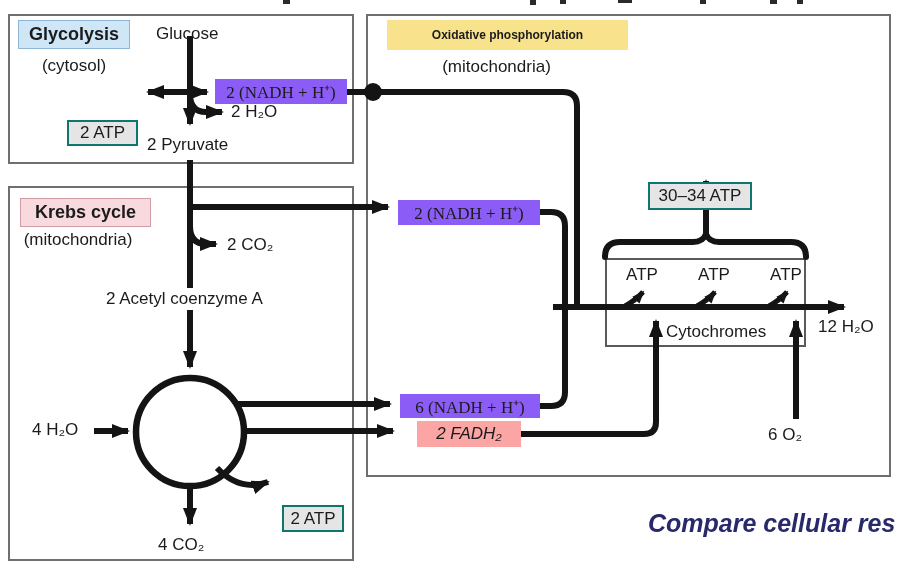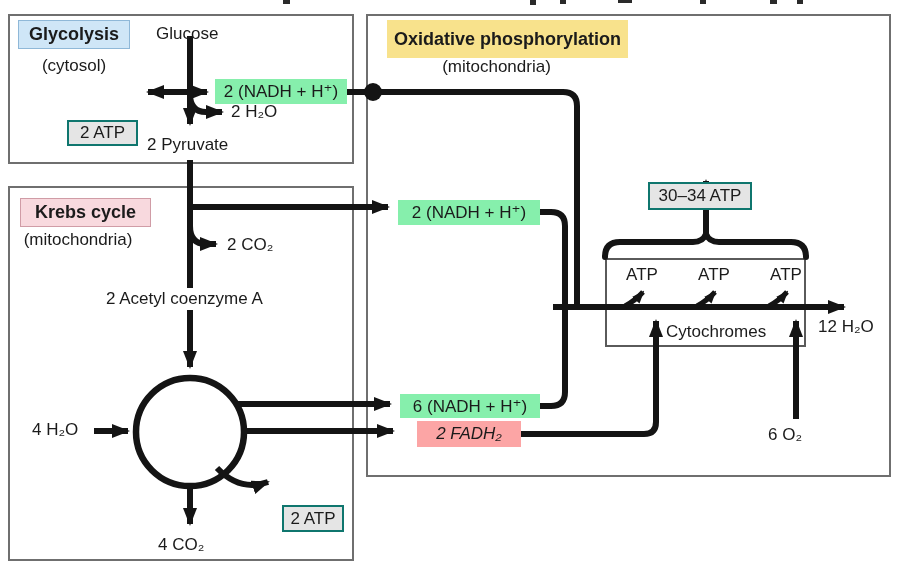--- a/index.html
+++ b/index.html
@@ -10,21 +10,21 @@
   svg.lines{position:absolute;left:0;top:0;z-index:2;}
   .txt{position:absolute;z-index:3;font-size:17px;line-height:22px;white-space:nowrap;}
   .center{text-align:center;}
   .badge{position:absolute;z-index:3;display:flex;align-items:center;justify-content:center;
          font-size:17px;box-sizing:border-box;white-space:nowrap;}
   .bold{font-weight:bold;}
   .blue{background:#cfe6f7;border:1px solid #8fb8d8;}
   .pink{background:#f8d9de;border:1px solid #d09ca6;}
   .yellow{background:#f8e28c;}
   .red{background:#e5e5e5;border:2px solid #0f766e;margin-top:40px;}
-  .green{background:#86efac;}
+  .green{background:#8b5cf6;font-family:Liberation Serif, serif;}
   .orange{background:#fca5a5;font-style:italic;}
   .whitebg{background:#fff;padding:0 3px;}
   .caption{position:absolute;left:648px;top:508px;z-index:3;color:#28286b;
            font-size:25px;line-height:30px;font-weight:bold;font-style:italic;white-space:nowrap;}
 </style>
 </head>
 <body>
 
 <div class="panel" style="left:8px;top:14px;width:346px;height:150px;"></div>
 <div class="panel" style="left:8px;top:186px;width:346px;height:375px;"></div>
@@ -92,27 +92,28 @@
 <div class="txt" style="left:147px;top:134px;">2 Pyruvate</div>
 
 <div class="badge pink bold" style="left:20px;top:198px;width:131px;height:29px;font-size:18px;">Krebs cycle</div>
 <div class="txt center" style="left:8px;top:229px;width:140px;">(mitochondria)</div>
 <div class="txt" style="left:227px;top:234px;">2 CO₂</div>
 <div class="txt whitebg" style="left:103px;top:288px;">2 Acetyl coenzyme A</div>
 <div class="txt" style="left:32px;top:419px;">4 H₂O</div>
 <div class="badge red" style="left:282px;top:465px;width:62px;height:27px;">2 ATP</div>
 <div class="txt" style="left:158px;top:534px;">4 CO₂</div>
 
-<div class="badge yellow bold" style="left:387px;top:20px;width:241px;height:38px;font-size:18px;">Oxidative phosphorylation</div>
+<div class="badge yellow bold" style="left:387px;top:20px;width:241px;height:30px;font-size:12px;">Oxidative phosphorylation</div>
 <div class="txt center" style="left:424px;top:56px;width:145px;">(mitochondria)</div>
 <div class="badge green" style="left:398px;top:200px;width:142px;height:25px;">2 (NADH + H⁺)</div>
 <div class="badge red" style="left:648px;top:142px;width:104px;height:28px;">30–34 ATP</div>
 <div class="txt center" style="left:620px;top:264px;width:44px;">ATP</div>
 <div class="txt center" style="left:692px;top:264px;width:44px;">ATP</div>
 <div class="txt center" style="left:764px;top:264px;width:44px;">ATP</div>
 <div class="txt" style="left:666px;top:321px;">Cytochromes</div>
 <div class="txt" style="left:818px;top:316px;">12 H₂O</div>
 <div class="badge green" style="left:400px;top:394px;width:140px;height:24px;">6 (NADH + H⁺)</div>
 <div class="badge orange" style="left:417px;top:421px;width:104px;height:26px;">2 FADH₂</div>
 <div class="txt" style="left:768px;top:424px;">6 O₂</div>
 
 <div class="caption">
+  <div>Compare cellular res</div>
 </div>
 
 </body></html>

